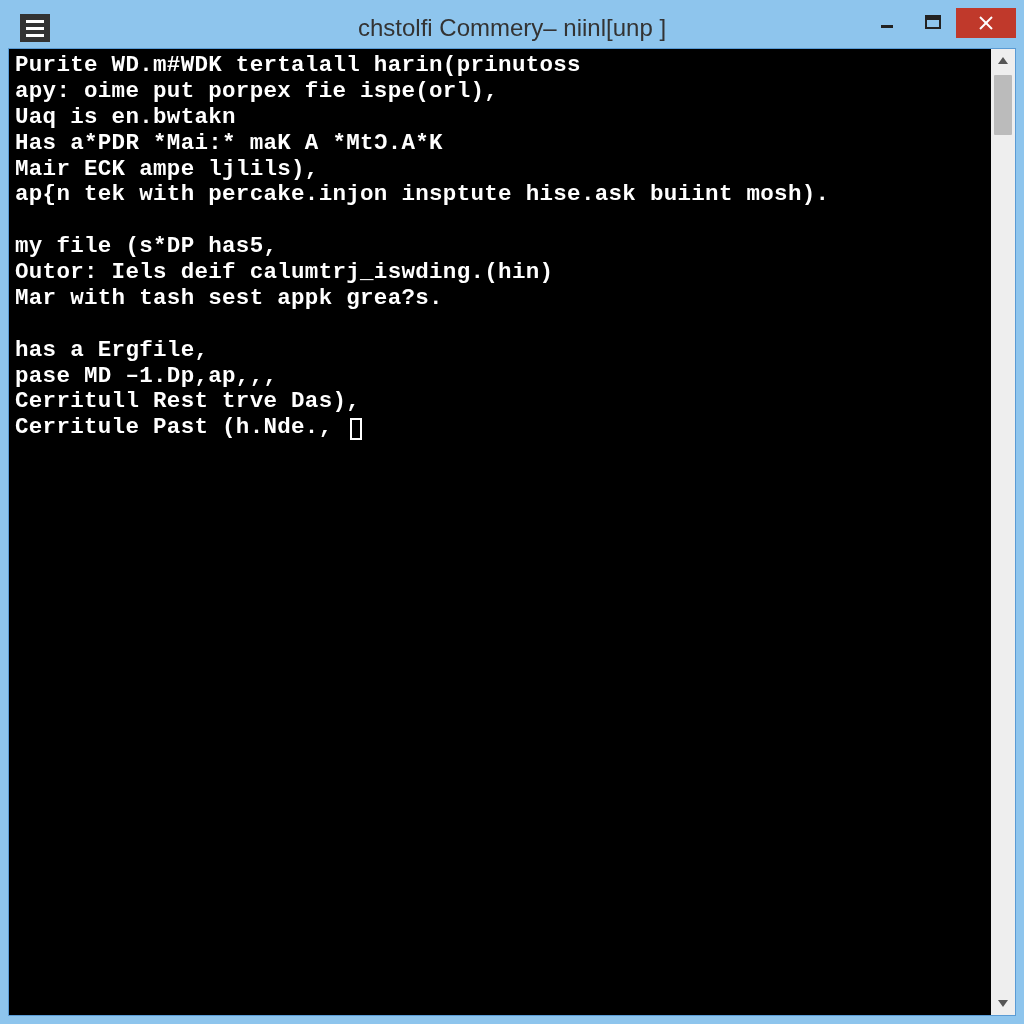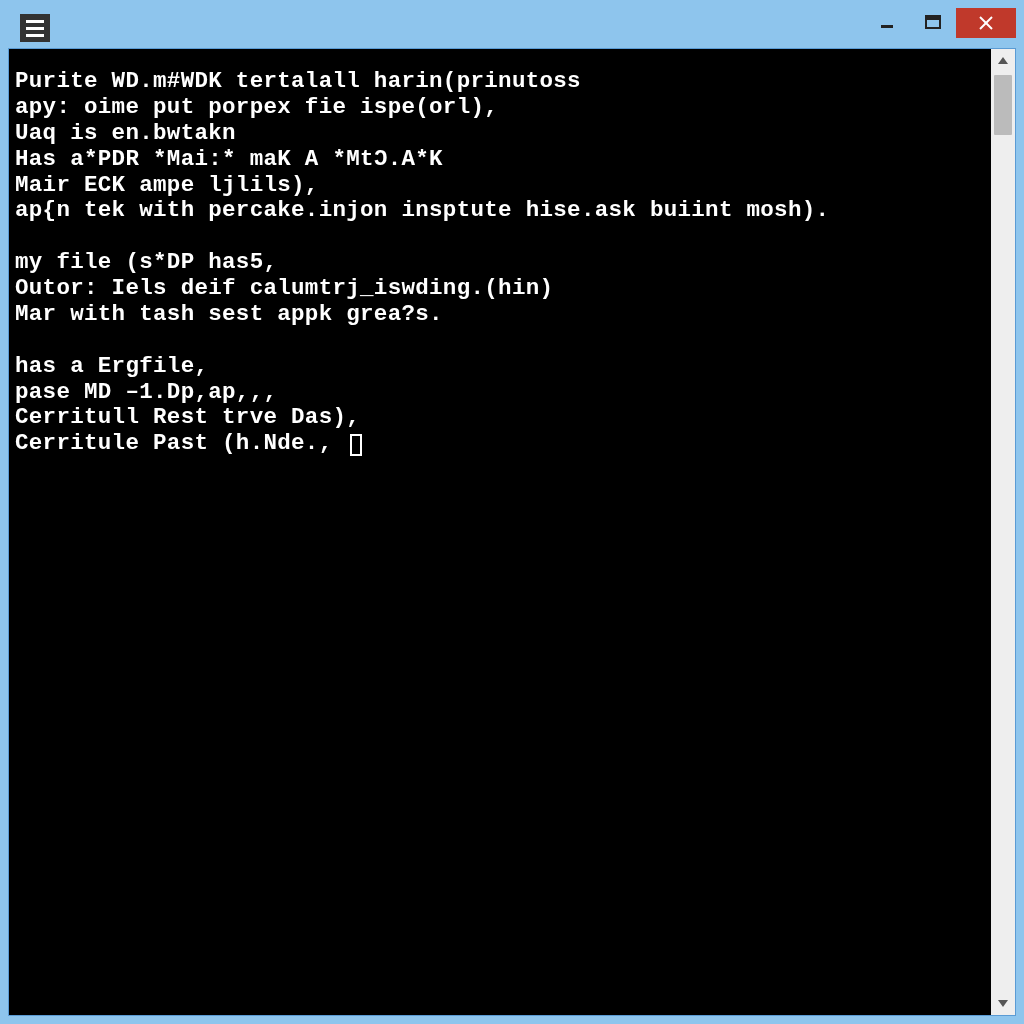--- a/index.html
+++ b/index.html
@@ -79,21 +79,21 @@
     }
     .content-wrap {
       flex: 1;
       display: flex;
       background: #000;
       border: 1px solid #5a9bd4;
     }
     .terminal {
       flex: 1;
       background: #000;
-      padding: 20px 6px;
+      padding: 4px 6px;
       font-family: "Consolas", "Courier New", monospace;
       font-size: 22.5px;
       line-height: 1.15;
       color: #fff;
       font-weight: bold;
       white-space: pre;
       overflow: hidden;
       letter-spacing: 0.3px;
     }
     .terminal .red {
@@ -141,20 +141,21 @@
 </head>
 <body>
 
 <div class="window">
   <div class="titlebar">
     <div class="menu-icon">
       <div class="bar"></div>
       <div class="bar"></div>
       <div class="bar"></div>
     </div>
+    <div class="title">chstolfi Commery– niinl[unp ]</div>
     <div class="window-controls">
       <div class="win-btn">
         <svg width="14" height="14" viewBox="0 0 14 14">
             <rect x="1" y="9" width="12" height="3" fill="#222"></rect>
           </svg>
       </div>
       <div class="win-btn">
         <svg width="16" height="16" viewBox="0 0 16 16">
             <rect x="1" y="1" width="14" height="12" fill="none" stroke="#222" stroke-width="2"></rect>
             <rect x="1" y="1" width="14" height="4" fill="#222"></rect>

